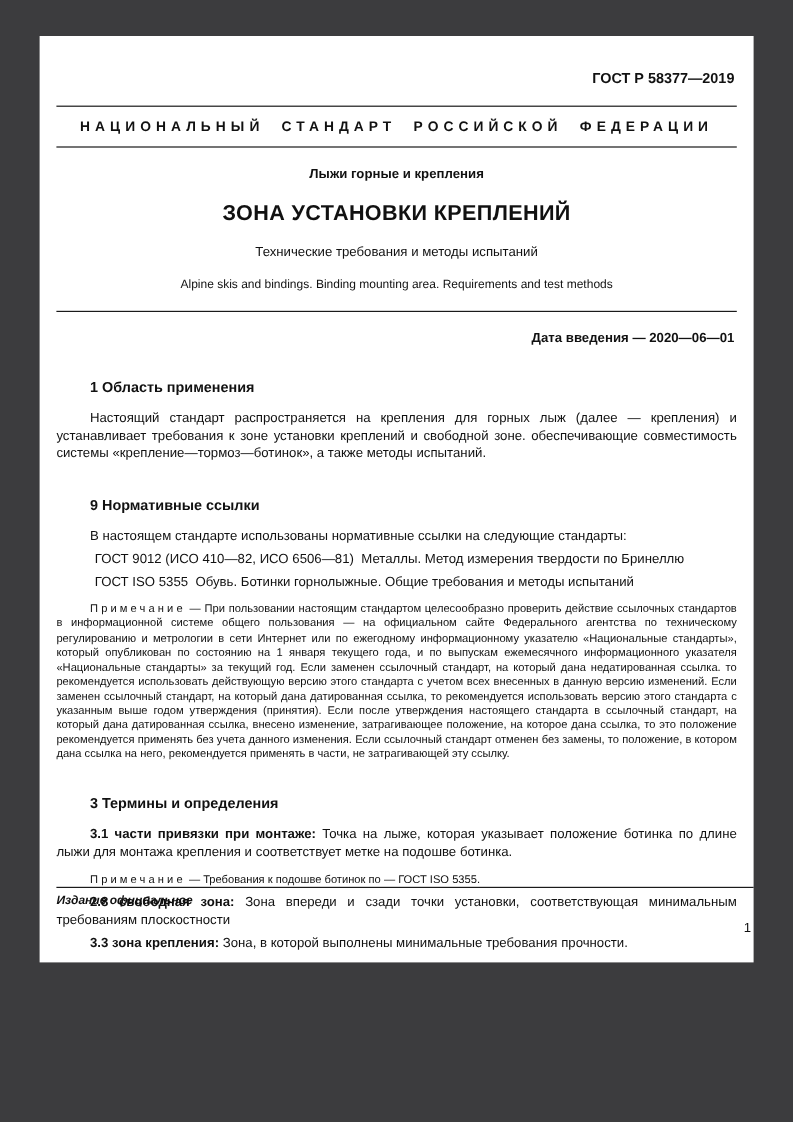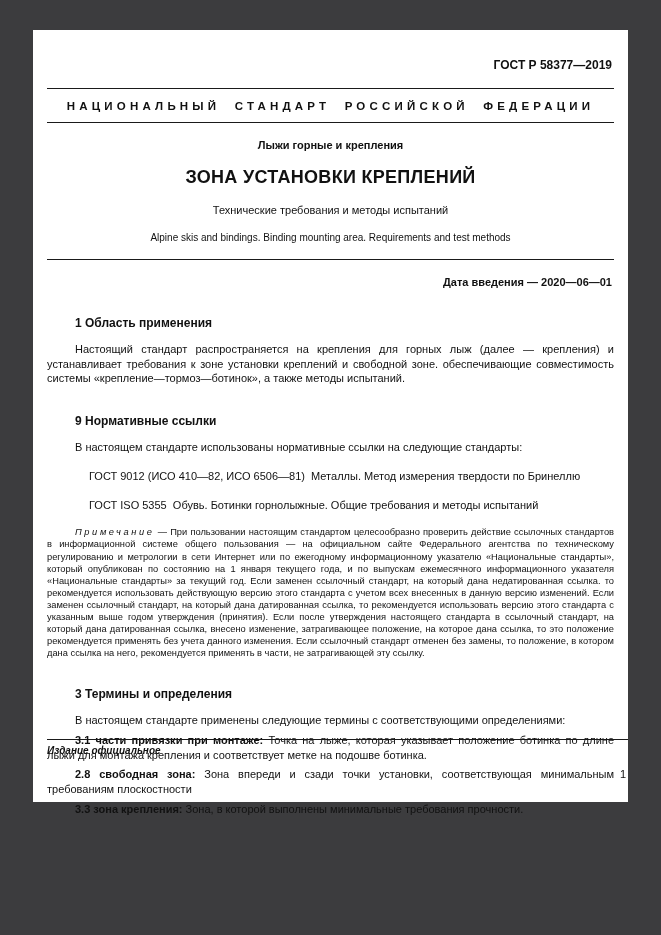--- a/index.html
+++ b/index.html
@@ -61,31 +61,31 @@
     font-size: 11px;
     line-height: 1.34;
     text-align: justify;
     text-indent: 28px;
     margin: 0 0 4px 0;
   }
   .ref {
     font-size: 11px;
     line-height: 1.34;
     text-indent: 28px;
-    margin: 14px;
+    margin: 4px;
     white-space: pre-wrap;
   }
   .note {
     font-size: 9.3px;
     line-height: 1.3;
     text-align: justify;
     text-indent: 28px;
     margin: 9px 0 6px 0;
   }
-  .note-label { letter-spacing: 2.6px; font-style: italic; }
+  .note-label { letter-spacing: 2.6px; }
   .term-p {
     font-size: 11px;
     line-height: 1.34;
     text-align: justify;
     text-indent: 28px;
     margin: 5px 0 0 0;
   }
   .b { font-weight: bold; }
   .footer {
     position: absolute;
@@ -123,24 +123,24 @@
   <h2>1  Область применения</h2>
   <p class="body-p">Настоящий стандарт распространяется на крепления для горных лыж (далее — крепления) и устанавливает требования к зоне установки креплений и свободной зоне. обеспечивающие совместимость системы «крепление—тормоз—ботинок», а также методы испытаний.</p>
 
   <h2>9  Нормативные ссылки</h2>
   <p class="body-p">В настоящем стандарте использованы нормативные ссылки на следующие стандарты:</p>
   <p class="ref">ГОСТ 9012 (ИСО 410—82, ИСО 6506—81)  Металлы. Метод измерения твердости по Бринеллю</p>
   <p class="ref">ГОСТ ISO 5355  Обувь. Ботинки горнолыжные. Общие требования и методы испытаний</p>
   <p class="note"><span class="note-label">Примечание</span> <span>— При пользовании настоящим стандартом целесообразно проверить действие ссылочных стандартов в информационной системе общего пользования — на официальном сайте Федерального агентства по техническому регулированию и метрологии в сети Интернет или по ежегодному информационному указателю «Национальные стандарты», который опубликован по состоянию на 1 января текущего года, и по выпускам ежемесячного информационного указателя «Национальные стандарты» за текущий год. Если заменен ссылочный стандарт, на который дана недатированная ссылка. то рекомендуется использовать действующую версию этого стандарта с учетом всех внесенных в данную версию изменений. Если заменен ссылочный стандарт, на который дана датированная ссылка, то рекомендуется использовать версию этого стандарта с указанным выше годом утверждения (принятия). Если после утверждения настоящего стандарта в ссылочный стандарт, на который дана датированная ссылка, внесено изменение, затрагивающее положение, на которое дана ссылка, то это положение рекомендуется применять без учета данного изменения. Если ссылочный стандарт отменен без замены, то положение, в котором дана ссылка на него, рекомендуется применять в части, не затрагивающей эту ссылку.</span></p>
 
   <h2>3  Термины и определения</h2>
-  <p class="body-p">В настоящем стандарте применены следующие термины с соответствующими определениями:</p>
 
   <p class="term-p"><span class="b">3.1</span> <span class="b">части привязки при монтаже:</span> <span>Точка на лыже, которая указывает положение ботинка по длине лыжи для монтажа крепления и соответствует метке на подошве ботинка.</span></p>
 
+  <p class="note"><span class="note-label">Примечание</span> <span>— Требования к подошве ботинок по — ГОСТ ISO 5355.</span></p>
 
   <p class="term-p"><span class="b">2.8</span> <span class="b">свободная зона:</span> <span>Зона впереди и сзади точки установки, соответствующая минимальным требованиям плоскостности</span></p>
 
   <p class="term-p"><span class="b">3.3</span> <span class="b">зона крепления:</span> <span>Зона, в которой выполнены минимальные требования прочности.</span></p>
 
   <div class="footer">
     <div class="footer-rule"></div>
     <div class="edition">Издание официальное</div>
     <div class="page-num">1</div>
   </div>

